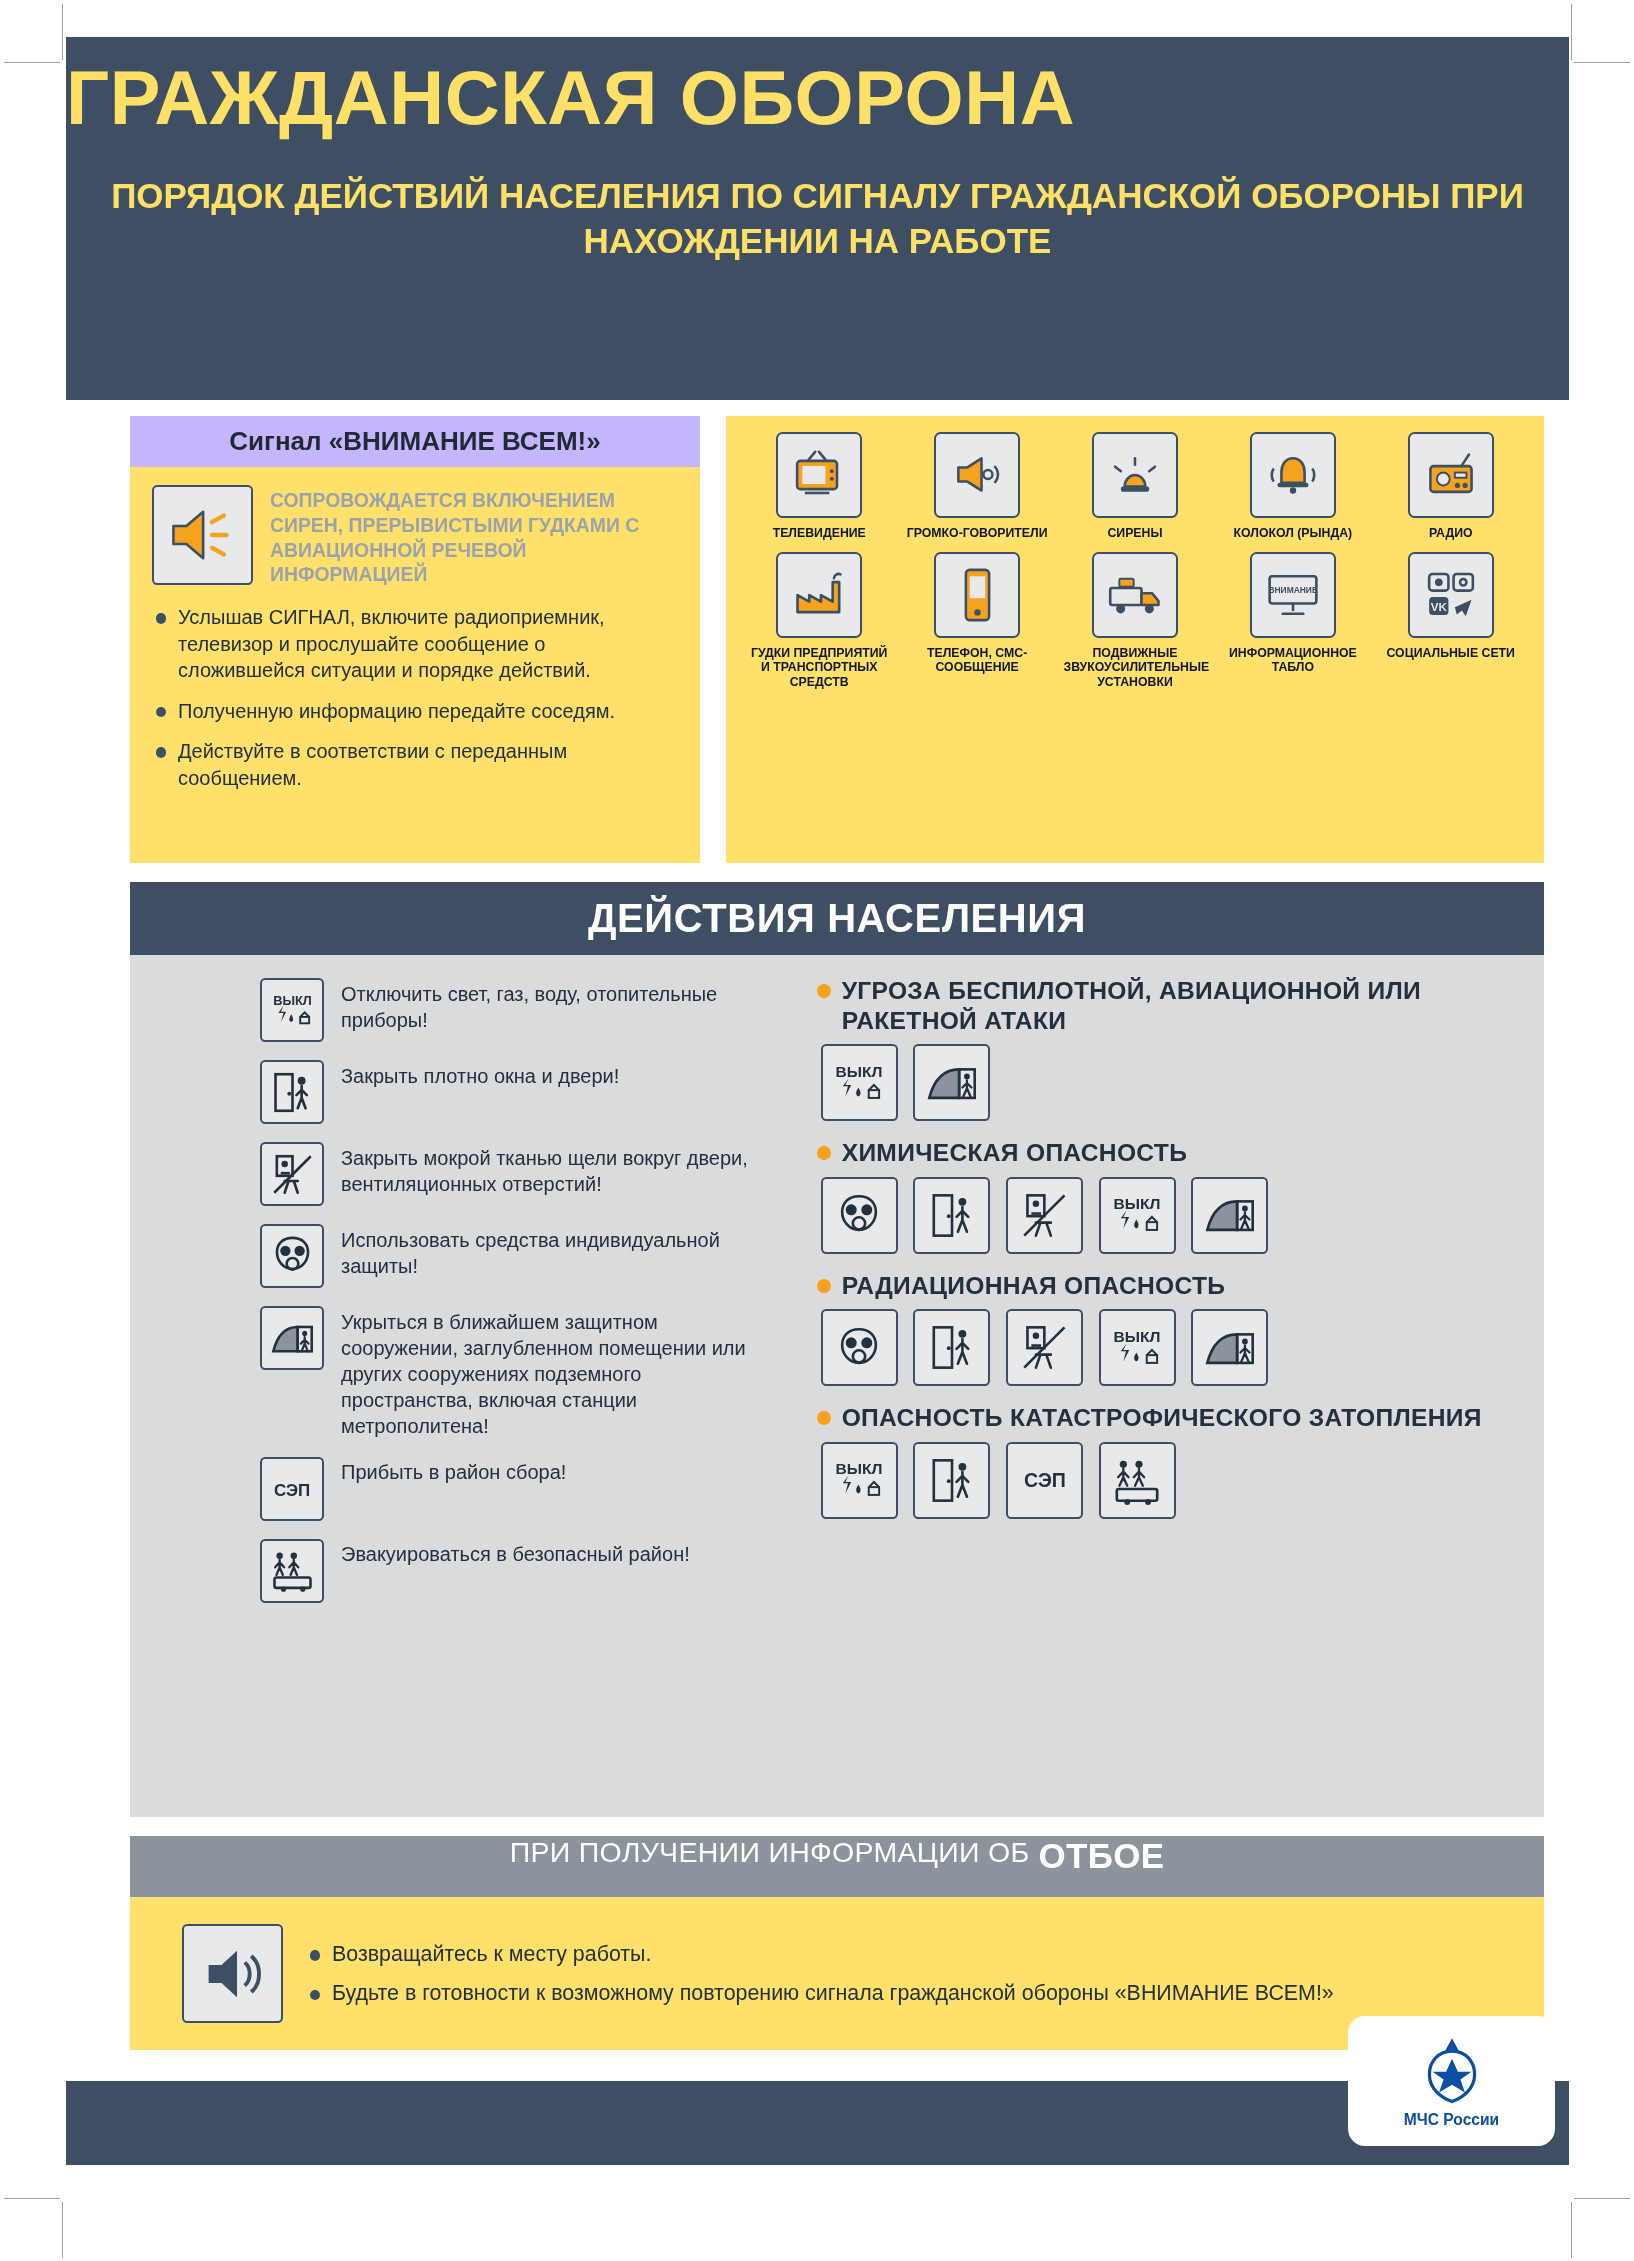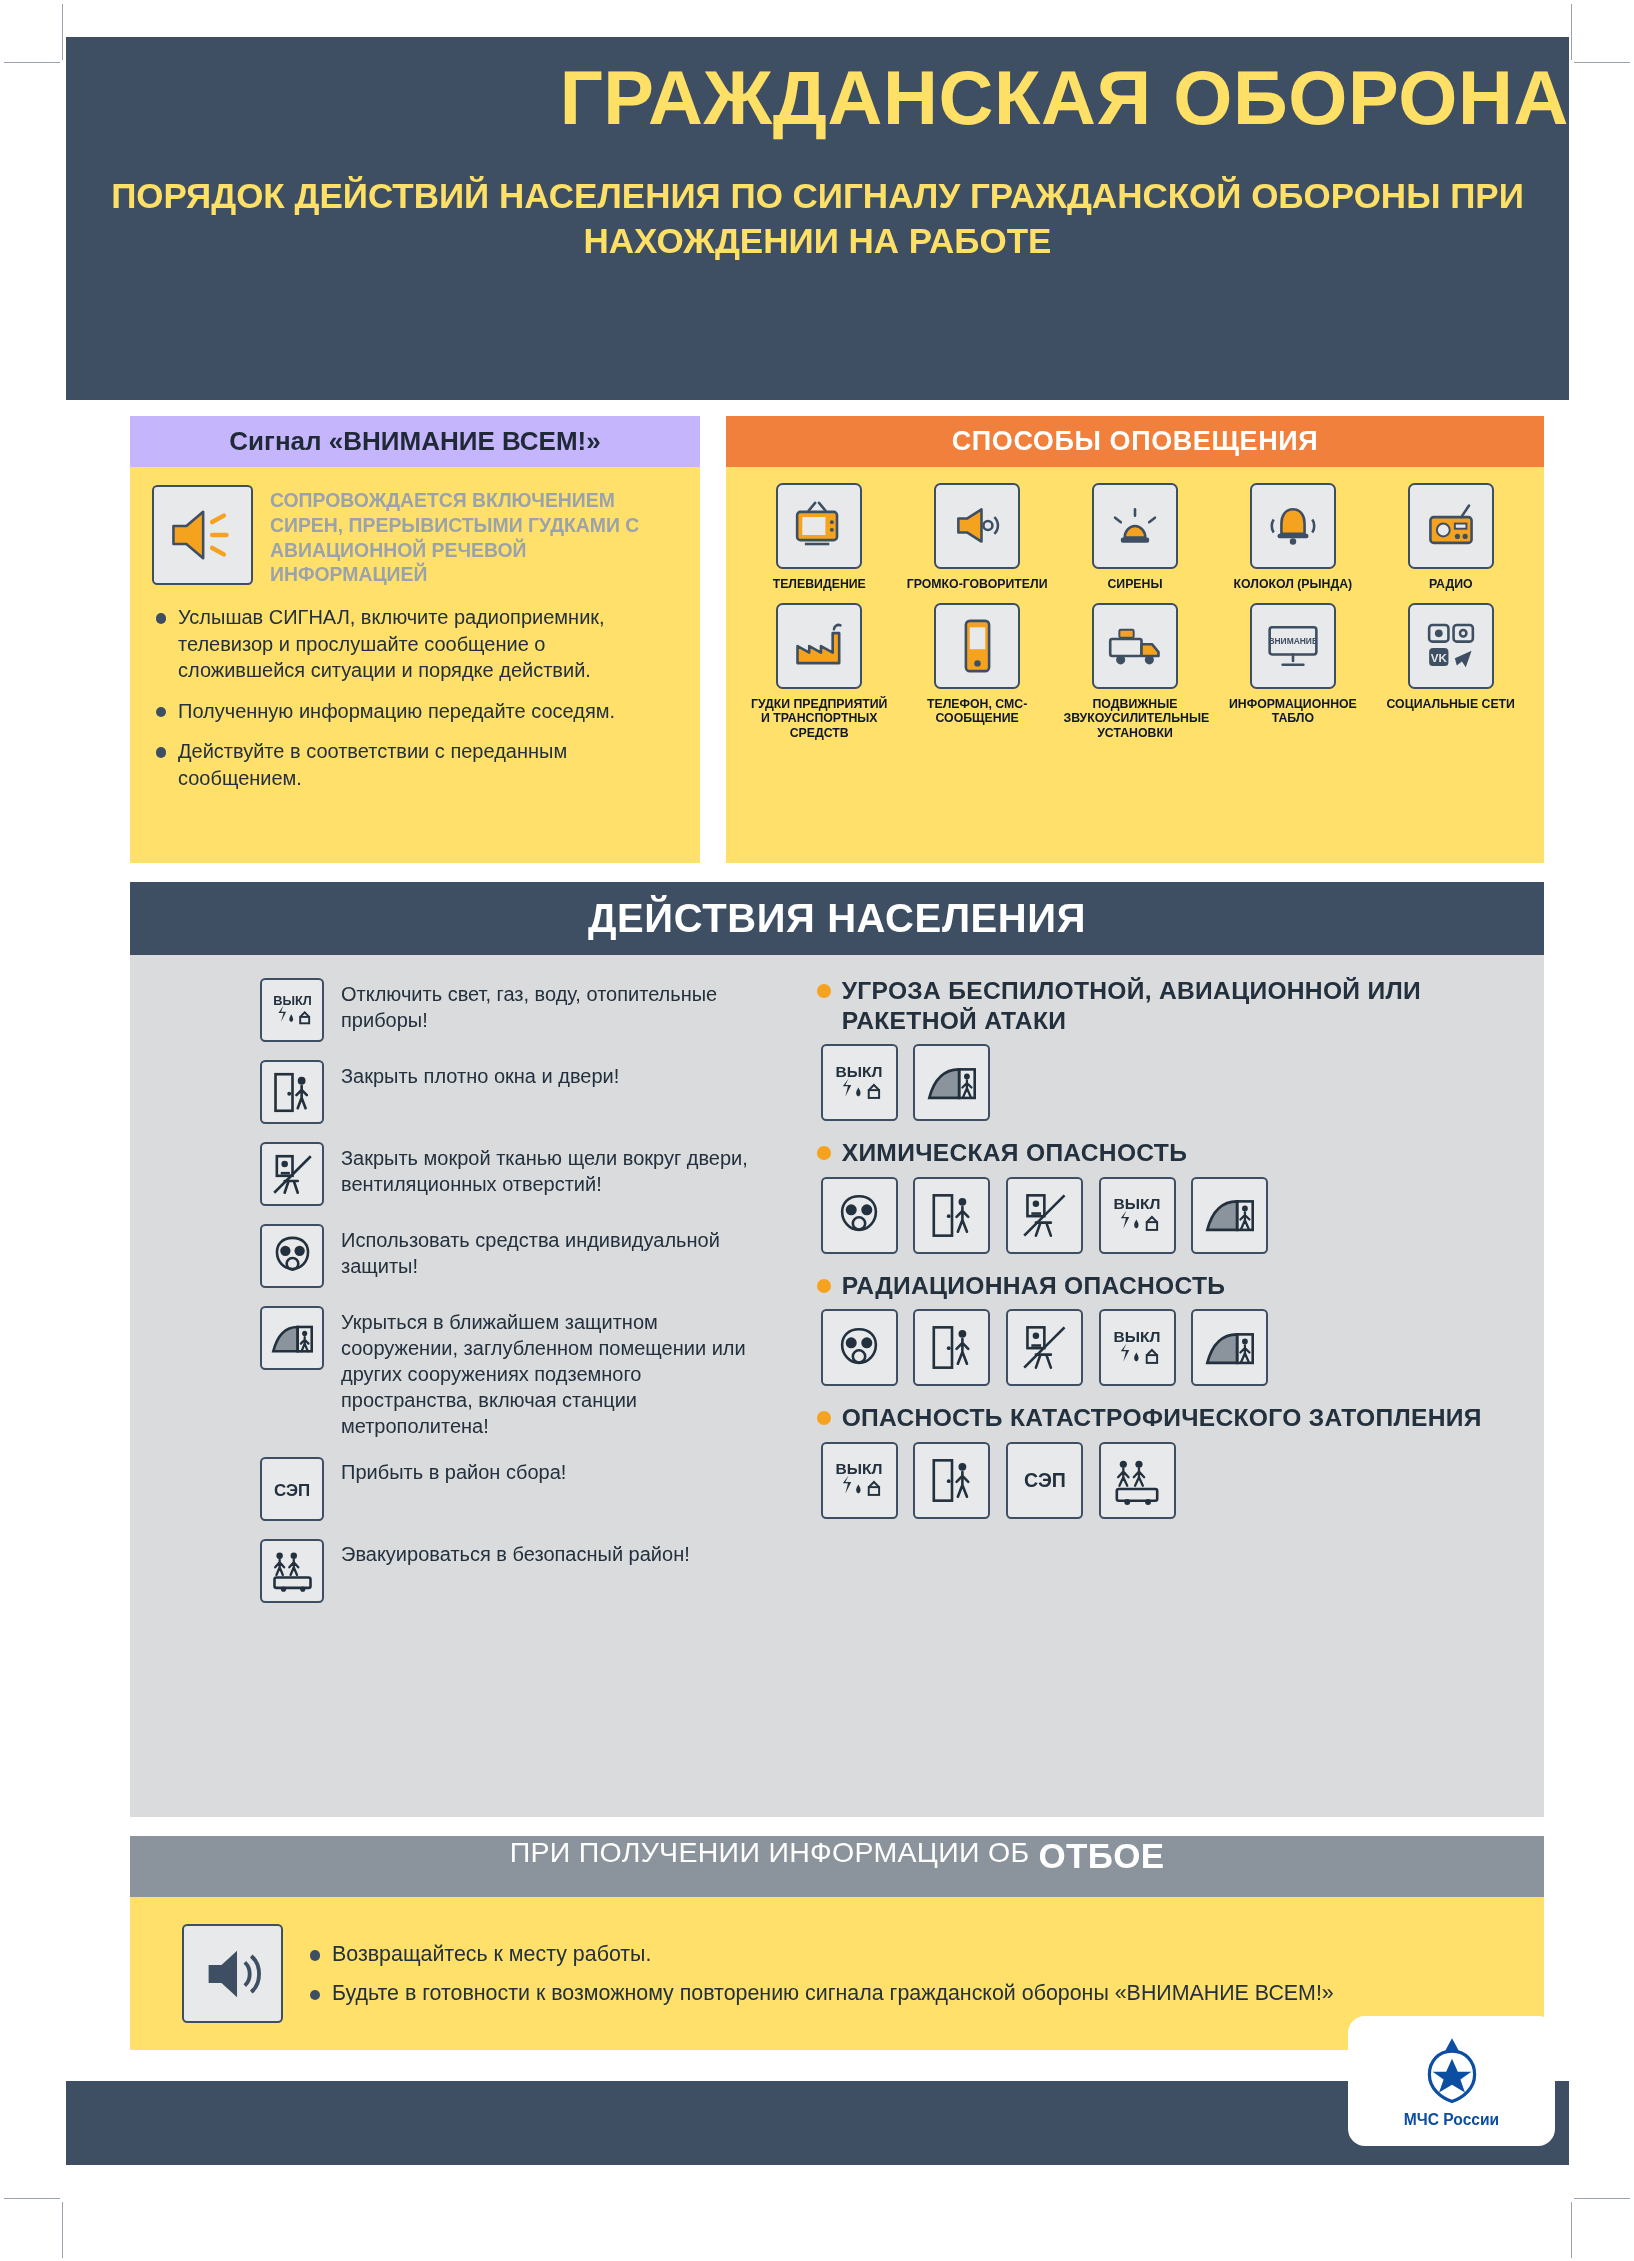--- a/index.html
+++ b/index.html
@@ -25,21 +25,21 @@
     width:1555px;height:2233px;
   }
 
   
   .header{
     position:absolute;left:27px;top:23px;width:1503px;height:363px;
     background:#3e4f63;
   }
   .header h1{
     margin:0;padding:19.4px 0 0 0;
-    text-align:right;
+    text-align:left;
     color:#ffe066;
     font-size:76px;
     font-weight:bold;
     letter-spacing:0.6px;
     line-height:1.08;
   }
   .header h2{
     margin:0;padding:34px 39px 0 39px;
     text-align:center;
     color:#ffe066;
@@ -207,21 +207,20 @@
         </div>
         <ul class="bullets">
           <li>Услышав СИГНАЛ, включите радиоприемник, телевизор и прослушайте сообщение о сложившейся ситуации и порядке действий.</li>
           <li>Полученную информацию передайте соседям.</li>
           <li>Действуйте в соответствии с переданным сообщением.</li>
         </ul>
       </div>
     </div>
 
     <div class="ways-box">
-      <div class="ways-title">СПОСОБЫ ОПОВЕЩЕНИЯ</div>
       <div class="ways-grid">
 
         <div class="way">
           <div class="tile">
             <svg width="54" height="52" viewBox="0 0 84 80">
               <rect x="8" y="18" width="62" height="44" rx="5" fill="#f5a21f" stroke="#3e4f63" stroke-width="4"></rect>
               <rect x="16" y="26" width="36" height="28" fill="#e7e9ea"></rect>
               <circle cx="62" cy="34" r="3" fill="#3e4f63"></circle>
               <circle cx="62" cy="46" r="3" fill="#3e4f63"></circle>
               <path d="M26 16 L36 4 M52 16 L42 4" stroke="#3e4f63" stroke-width="4" stroke-linecap="round"></path>

